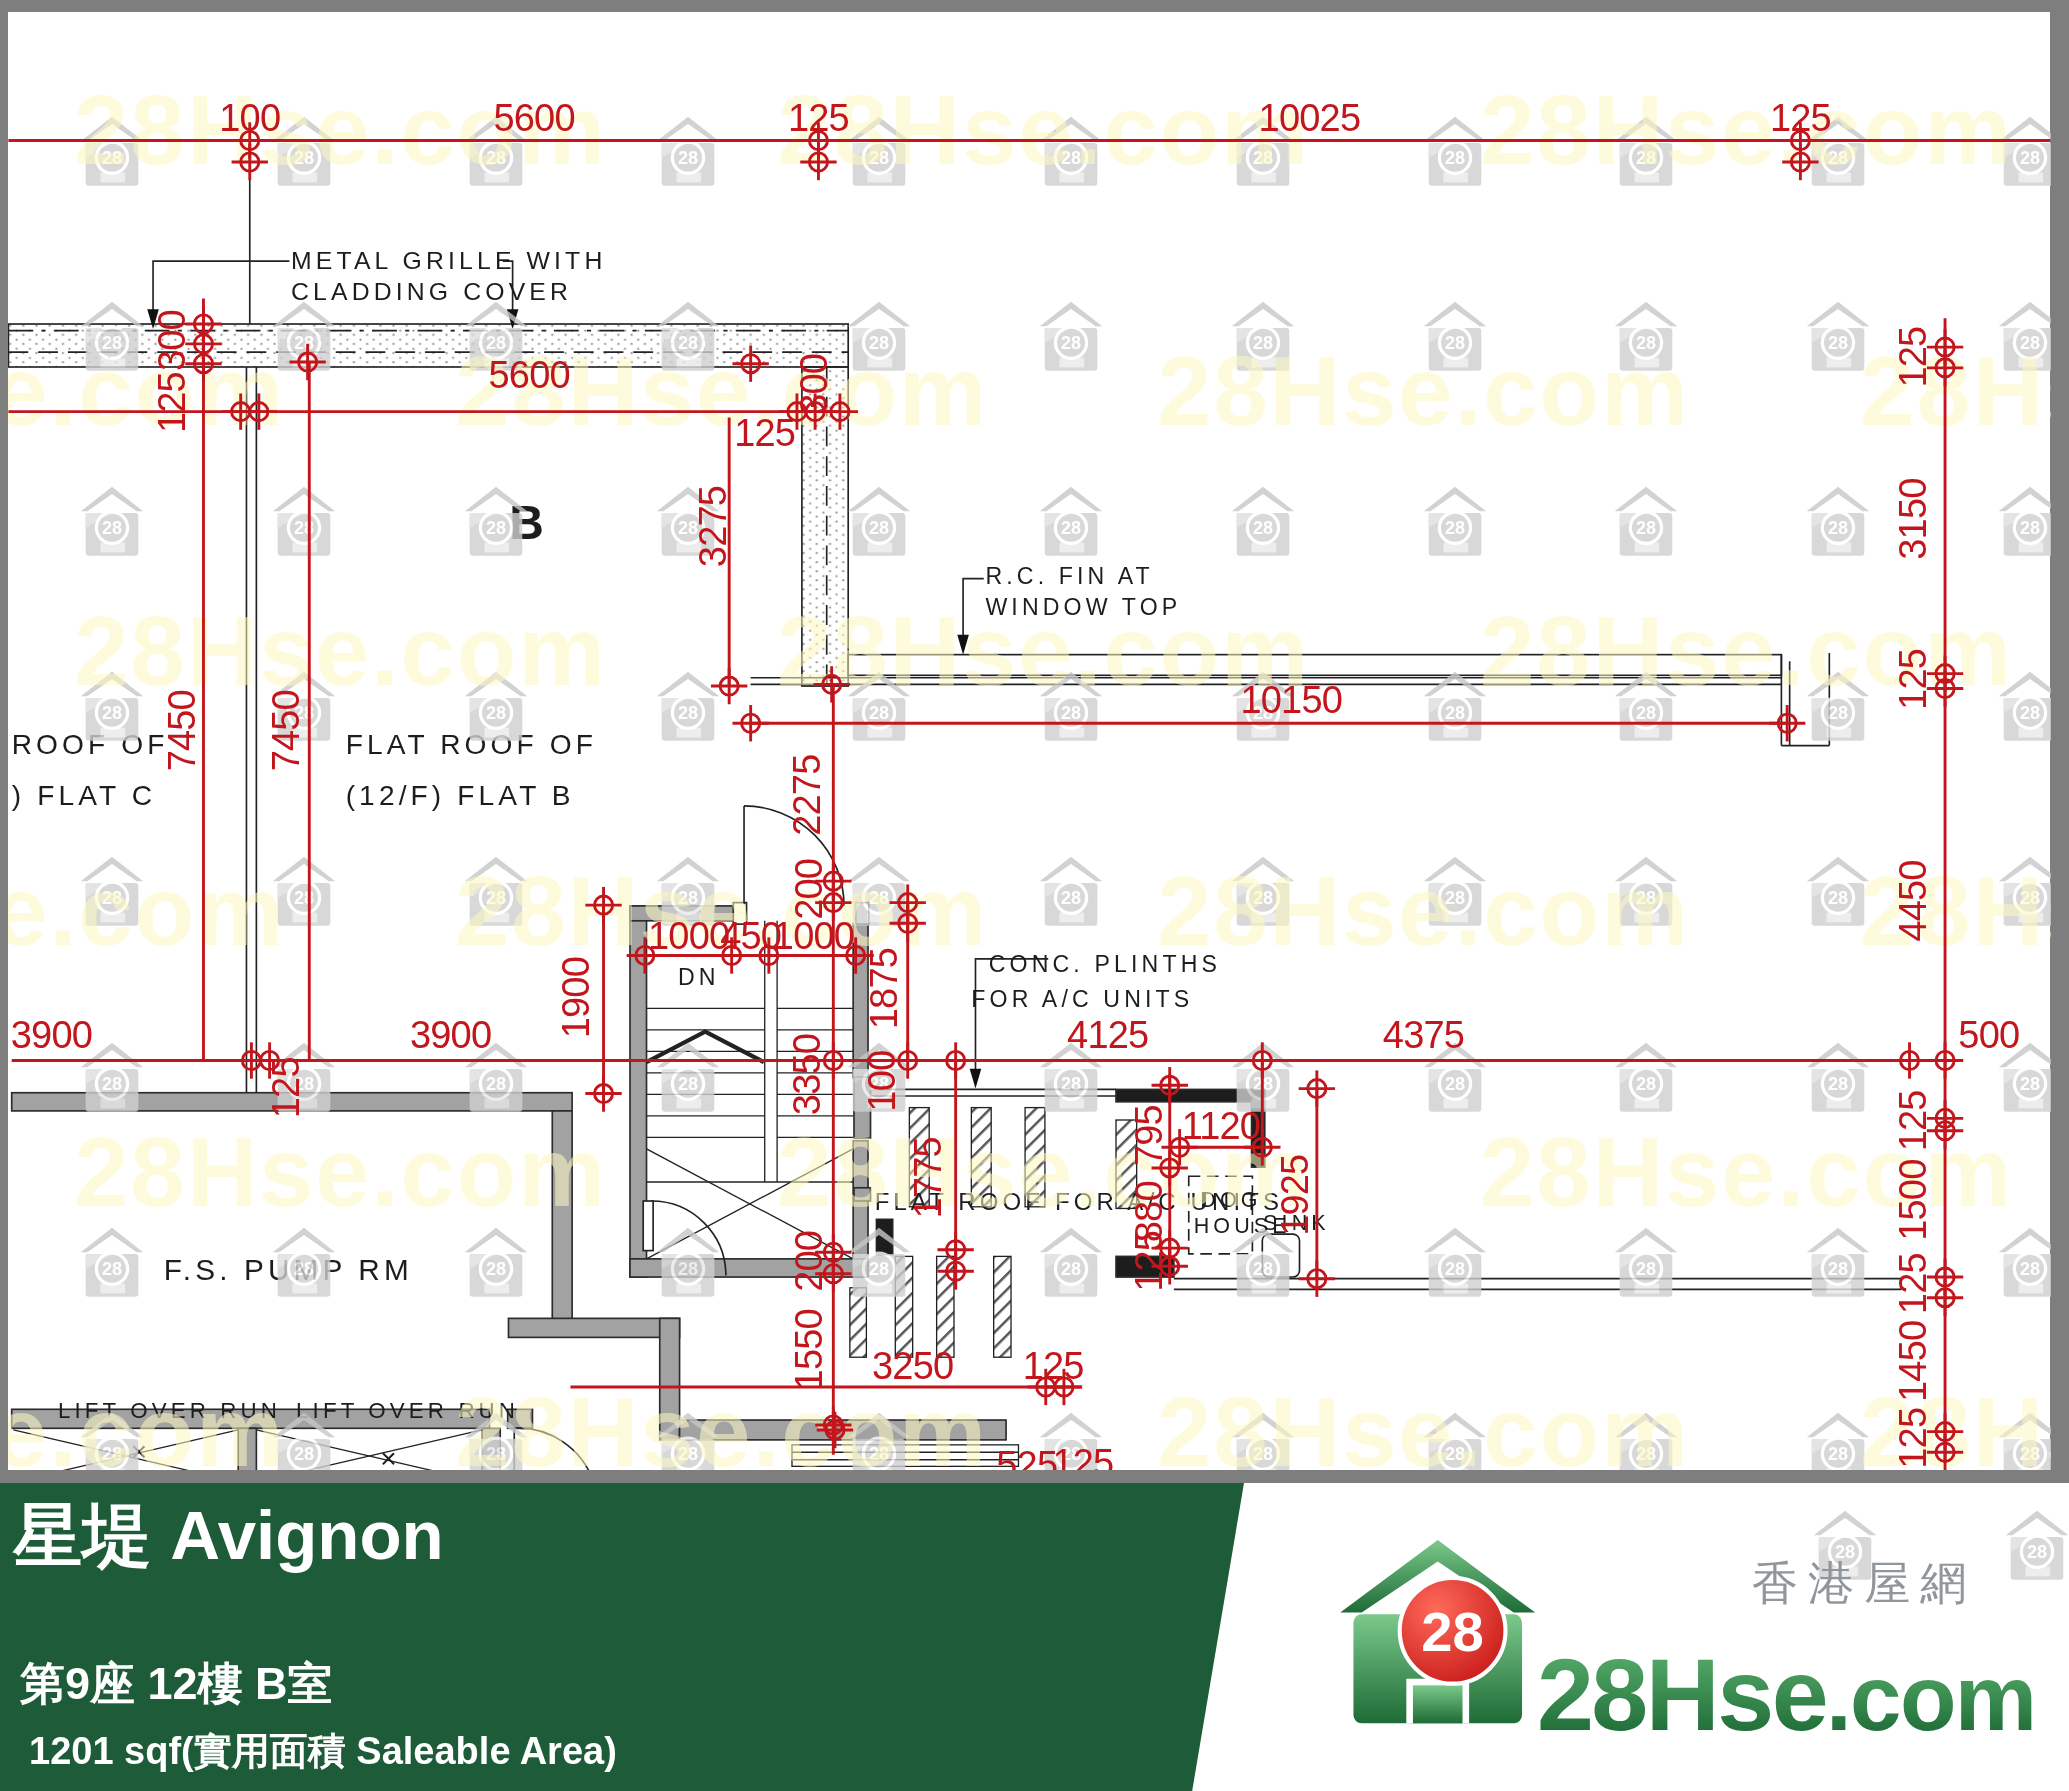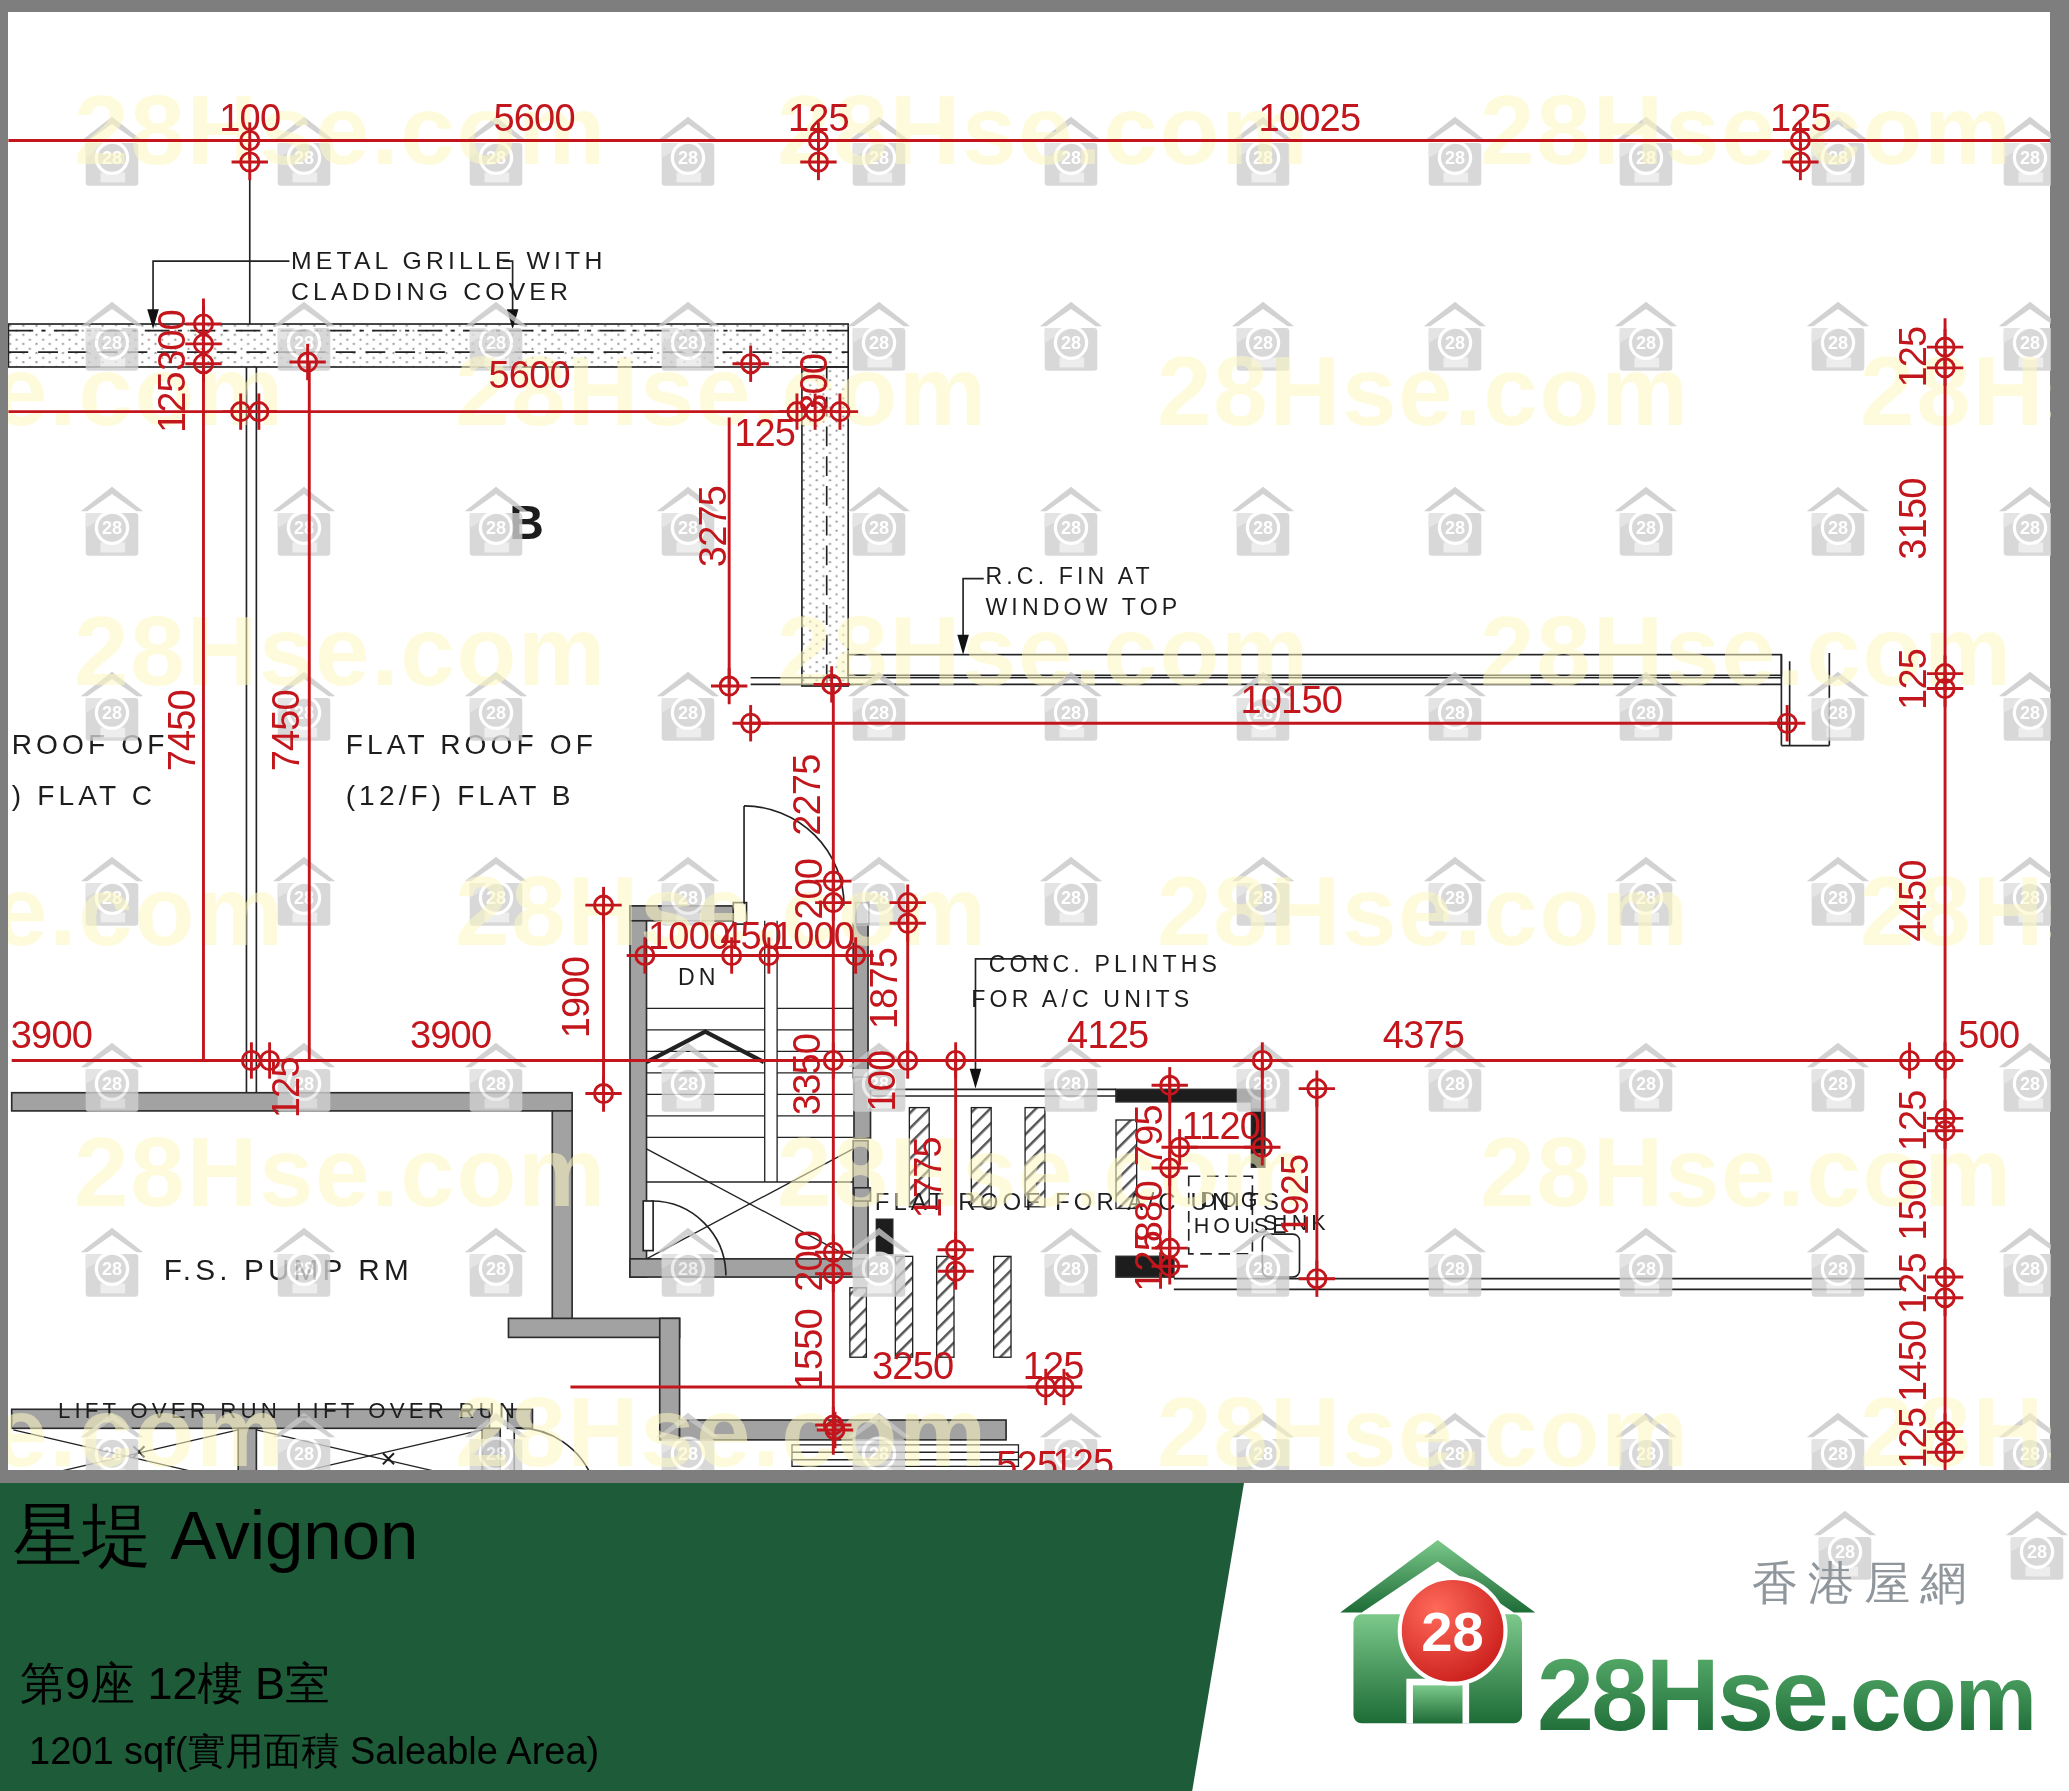--- a/index.html
+++ b/index.html
@@ -15,21 +15,21 @@
   .dim{font-size:46px;fill:#c3161c;letter-spacing:-1px;}
   .ptext{fill:#1d1d1d;letter-spacing:5px;}
   #frame-top,#frame-left,#frame-right,#frame-bottom{position:absolute;background:#7e7e7e;z-index:8;}
   #frame-top{left:0;top:0;width:2070px;height:11.6px;}
   #frame-left{left:0;top:0;width:8.3px;height:1792px;}
   #frame-right{left:2051px;top:0;width:19px;height:1792px;}
   #frame-bottom{left:0;top:1470px;width:2070px;height:13.2px;}
   #footer{position:absolute;left:0;top:1483px;width:2070px;height:309px;background:#ffffff;z-index:9;}
   #footer-green{position:absolute;left:0;top:0;width:1248px;height:309px;background:#1e5b38;
                 clip-path:polygon(0 0,1244px 0,1192px 309px,0 309px);}
-  .ftxt{position:absolute;color:#000000;font-weight:normal;white-space:nowrap;line-height:1;}
+  .ftxt{position:absolute;color:#ffffff;font-weight:bold;white-space:nowrap;line-height:1;}
   #f-line1{left:13.2px;top:1501px;font-size:69px;z-index:10;}
   #f-line2{left:13.2px;top:1590px;font-size:53px;z-index:10;}
   #f-line3{left:20px;top:1661px;font-size:45px;z-index:10;}
   #f-line4{left:29px;top:1732px;font-size:38px;z-index:10;}
   #wm-extra{position:absolute;left:0;top:0;width:2070px;height:1792px;z-index:9;pointer-events:none;}
   #logo-svg{z-index:11;}
 </style>
 </head>
 <body>
 

